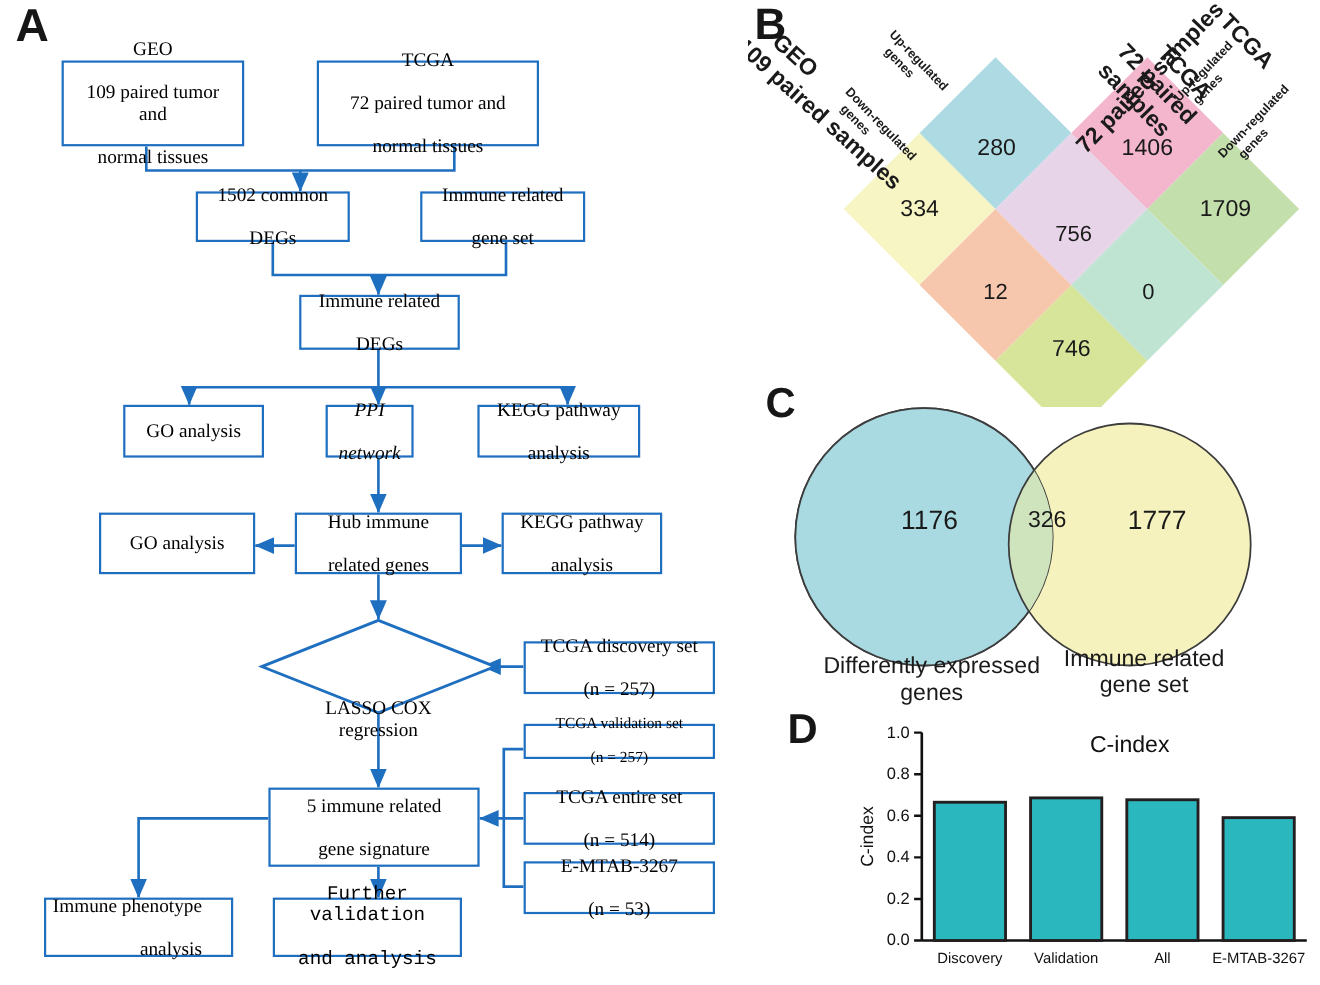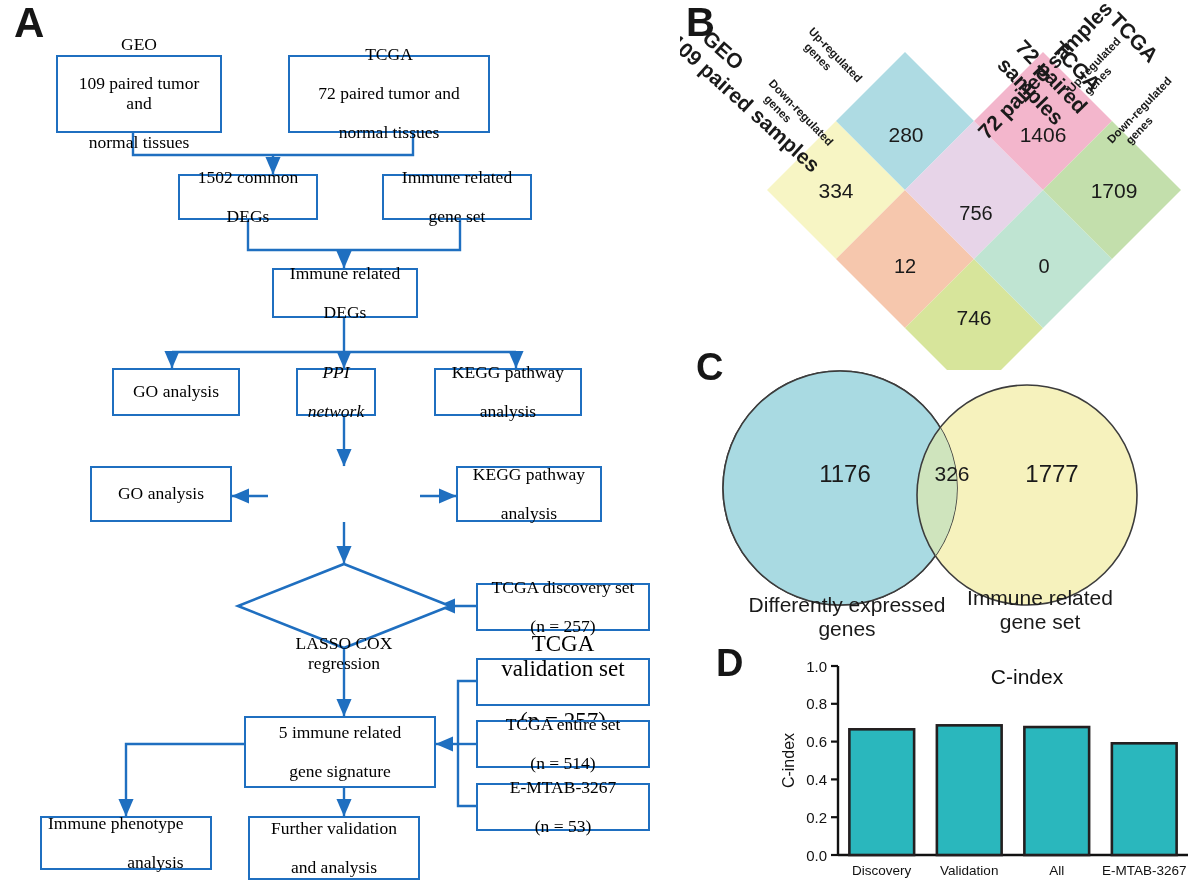--- a/index.html
+++ b/index.html
@@ -137,20 +137,24 @@
 
   <div class="fbox" style="left:434px;top:368px;width:148px;height:48px;font-size:17.5px;">
     <span><span>KEGG pathway</span><br>
           <span>analysis</span></span>
   </div>
 
   <div class="fbox" style="left:90px;top:466px;width:142px;height:56px;font-size:17.5px;">
     <span>GO analysis</span>
   </div>
 
+  <div class="fbox" style="left:268px;top:466px;width:152px;height:56px;font-size:17.5px;">
+    <span><span>Hub immune</span><br>
+          <span>related genes</span></span>
+  </div>
 
   <div class="fbox" style="left:456px;top:466px;width:146px;height:56px;font-size:17.5px;">
     <span><span>KEGG pathway</span><br>
           <span>analysis</span></span>
   </div>
 
   <div class="diamond" style="left:236px;top:562px;width:216px;height:88px;">
     <svg width="216" height="88" viewBox="0 0 216 88">
       <polygon points="108,2 214,44 108,86 2,44" fill="#ffffff" stroke="#1f6fc0" stroke-width="2.6"></polygon>
     </svg>
@@ -158,21 +162,21 @@
   <div class="dlabel" style="left:240px;top:588px;width:208px;font-size:17.5px;margin-top:46px;">
     <span>LASSO COX</span><br>
     <span>regression</span>
   </div>
 
   <div class="fbox" style="left:476px;top:583px;width:174px;height:48px;font-size:17.5px;">
     <span><span>TCGA discovery set</span><br>
           <span>(n = 257)</span></span>
   </div>
 
-  <div class="fbox" style="left:476px;top:658px;width:174px;height:48px;font-size:23px;">
+  <div class="fbox" style="left:476px;top:658px;width:174px;height:32px;font-size:14px;">
     <span><span>TCGA validation set</span><br>
           <span>(n = 257)</span></span>
   </div>
 
   <div class="fbox" style="left:476px;top:720px;width:174px;height:48px;font-size:17.5px;">
     <span><span>TCGA entire set</span><br>
           <span>(n = 514)</span></span>
   </div>
 
   <div class="fbox" style="left:476px;top:783px;width:174px;height:48px;font-size:17.5px;">
@@ -184,21 +188,21 @@
     <span><span>5 immune related</span><br>
           <span>gene signature</span></span>
   </div>
 
   <div class="fbox" style="left:40px;top:816px;width:172px;height:54px;font-size:17.5px;
               justify-content:flex-start;text-align:right;">
     <span><span>Immune phenotype</span><br>
           <span>analysis</span></span>
   </div>
 
-  <div class="fbox" style="left:248px;top:816px;width:172px;height:64px;font-size:17.5px;">
+  <div class="fbox" style="left:248px;top:816px;width:172px;height:54px;font-size:17.5px;font-family:Liberation Mono, monospace;">
     <span><span>Further validation</span><br>
           <span>and analysis</span></span>
   </div>
 
   <div class="panel-letter" style="left:686px;top:2px;font-size:40px;">B</div>
 
   <div id="panelB" style="left:680px;top:0px;width:520px;height:370px;">
     <svg width="520" height="370" viewBox="0 0 520 370">
 
       <g>

